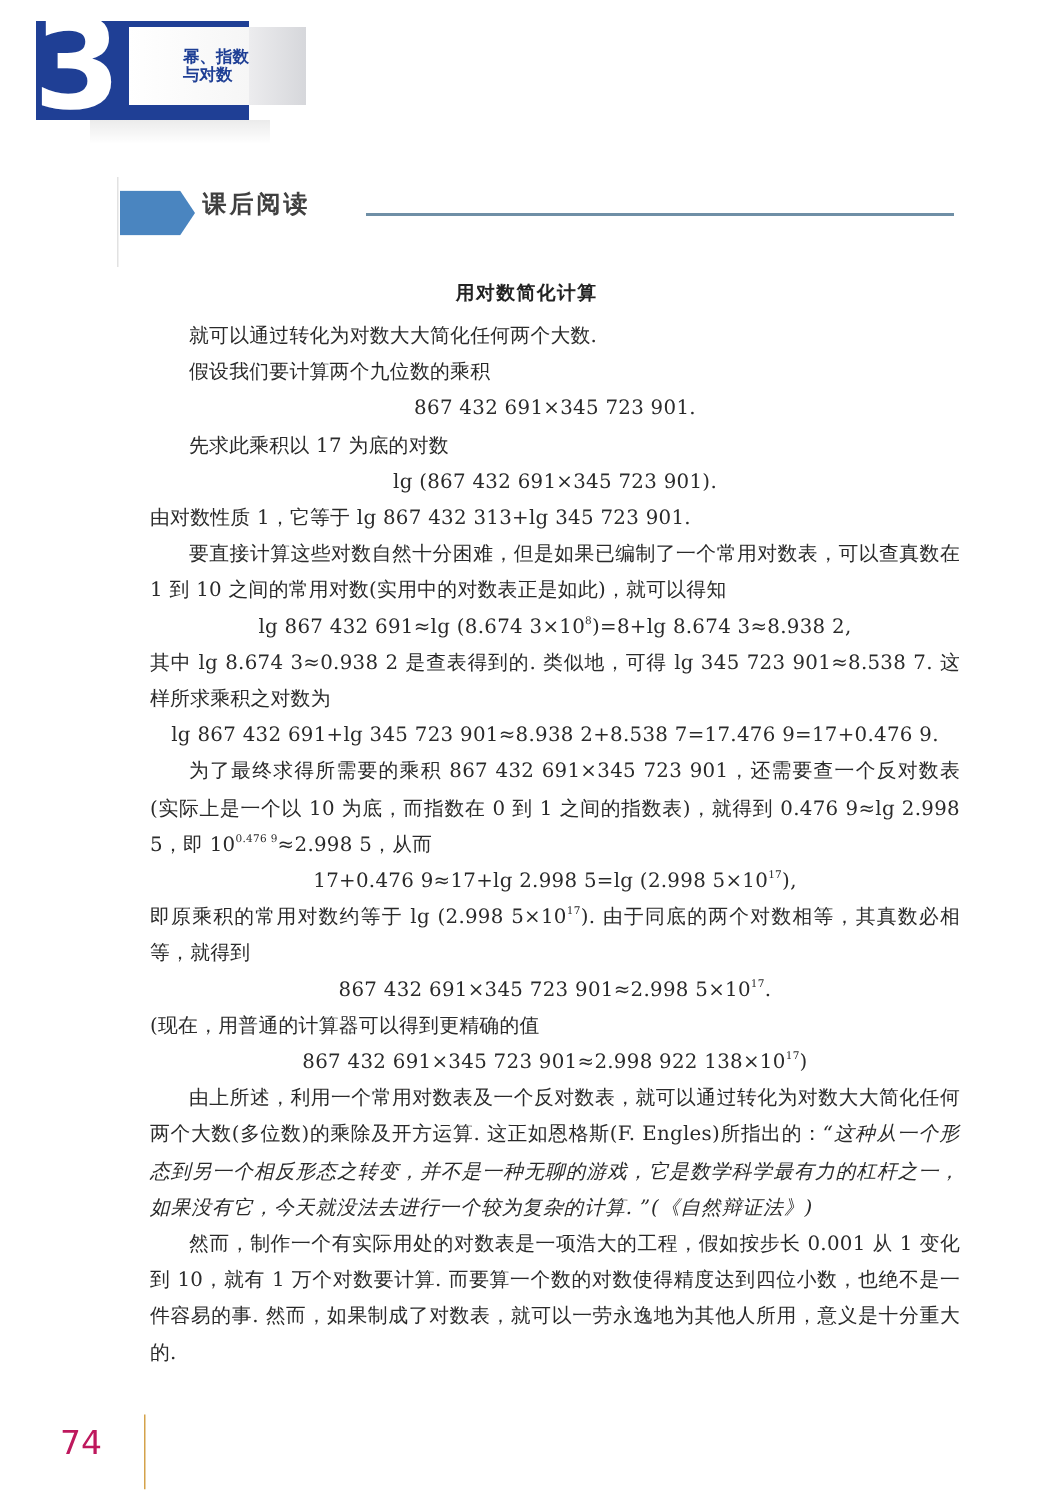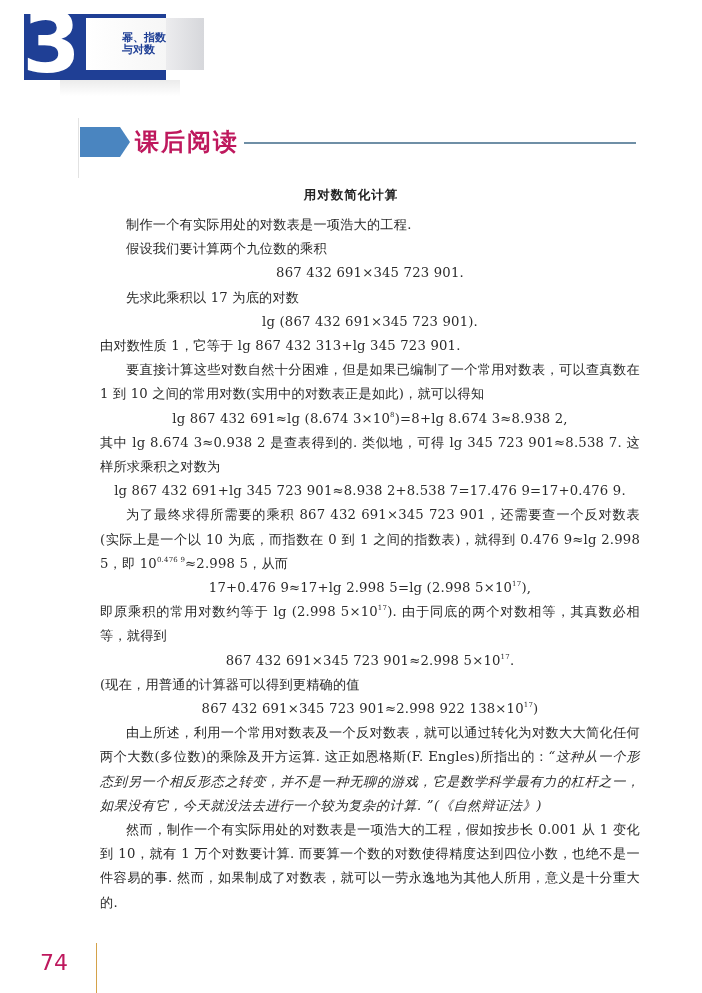--- a/index.html
+++ b/index.html
@@ -41,21 +41,21 @@
     .side-rule { position: absolute; left: 78px; top: 118px; width: 1px; height: 60px; background: #e2e2e2; }
     
     .banner-arrow {
       position: absolute; left: 80px; top: 127px; width: 50px; height: 30px;
       background: #4a85c0;
       clip-path: polygon(0 0, 80% 0, 100% 50%, 80% 100%, 0 100%);
     }
     .banner-title {
       position: absolute; left: 135px; top: 126px;
       font-family: Liberation Sans, sans-serif;
-      font-weight: bold; font-size: 24px; color: #be185d; letter-spacing: 2px;
+      font-weight: bold; font-size: 16px; color: #404040; letter-spacing: 2px;
     }
     .banner-line { position: absolute; left: 244px; top: 142px; width: 392px; height: 2px; background: #6f8fa6; }
     
     .article-title {
       position: absolute; left: 0; width: 702px; top: 187px; text-align: center;
       font-family: Liberation Serif, serif;
       font-weight: bold; font-size: 12.5px; color: #222; letter-spacing: 1px;
     }
     .content { position: absolute; left: 100px; top: 213px; width: 540px; }
     .p {
@@ -89,21 +89,21 @@
 
 <div class="side-rule"></div>
 
 <div class="banner-arrow"></div>
 <div class="banner-title">课后阅读</div>
 <div class="banner-line"></div>
 
 <div class="article-title">用对数简化计算</div>
 
 <div class="content">
-  <p class="p indent">制作一个有实际用处的对数表是一项浩大的工程.</p>
+  <p class="p indent">就可以通过转化为对数大大简化任何两个大数.</p>
   <p class="p indent">假设我们要计算两个九位数的乘积</p>
   <p class="p eq">867 432 691×345 723 901.</p>
   <p class="p indent">先求此乘积以 17 为底的对数</p>
   <p class="p eq">lg (867 432 691×345 723 901).</p>
   <p class="p">由对数性质 1，它等于 lg 867 432 313+lg 345 723 901.</p>
   <p class="p indent">要直接计算这些对数自然十分困难，但是如果已编制了一个常用对数表，可以查真数在 1 到 10 之间的常用对数(实用中的对数表正是如此)，就可以得知</p>
   <p class="p eq"><span>lg 867 432 691≈lg (8.674 3×10</span><sup>8</sup><span>)=8+lg 8.674 3≈8.938 2,</span></p>
   <p class="p">其中 lg 8.674 3≈0.938 2 是查表得到的. 类似地，可得 lg 345 723 901≈8.538 7. 这样所求乘积之对数为</p>
   <p class="p eq">lg 867 432 691+lg 345 723 901≈8.938 2+8.538 7=17.476 9=17+0.476 9.</p>
   <p class="p indent"><span>为了最终求得所需要的乘积 867 432 691×345 723 901，还需要查一个反对数表(实际上是一个以 10 为底，而指数在 0 到 1 之间的指数表)，就得到 0.476 9≈lg 2.998 5，即 10</span><sup>0.476 9</sup><span>≈2.998 5，从而</span></p>

